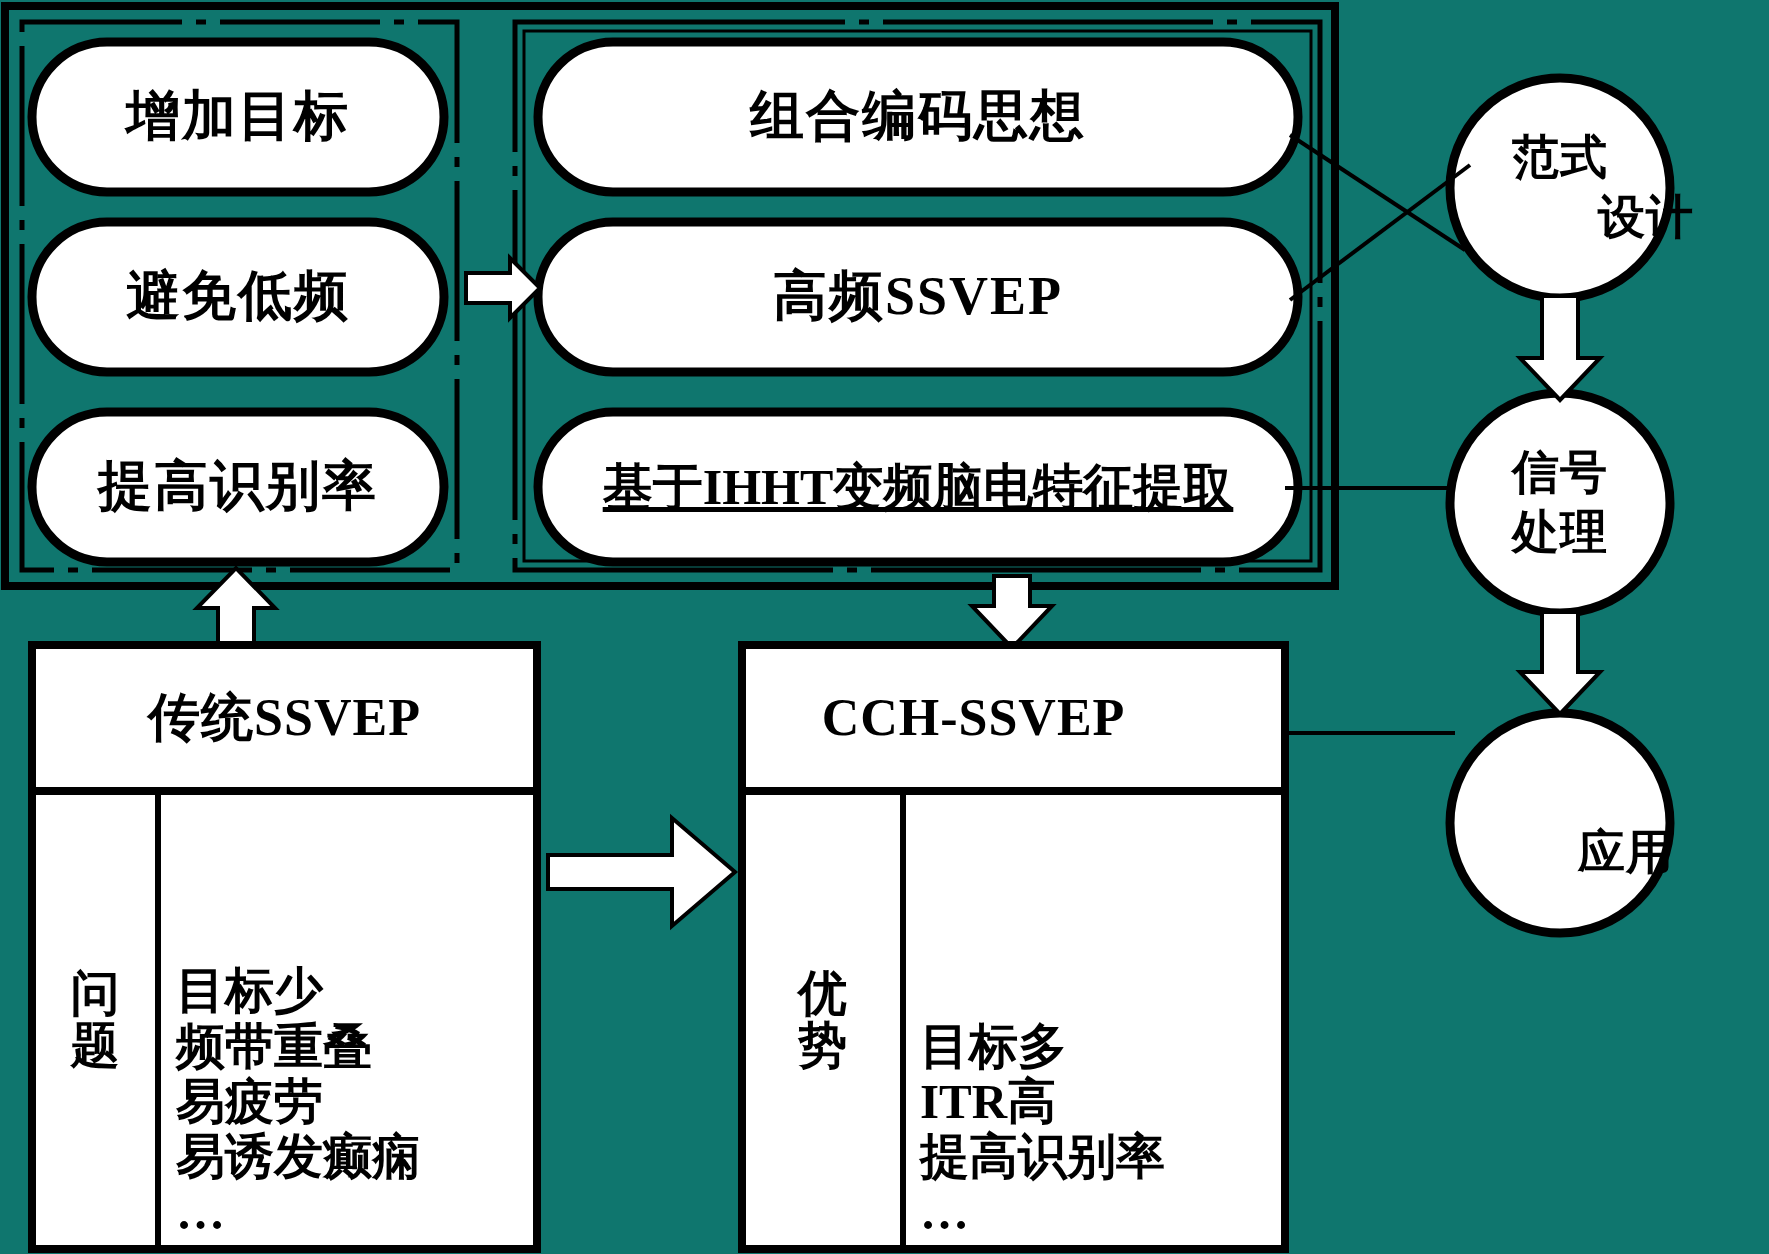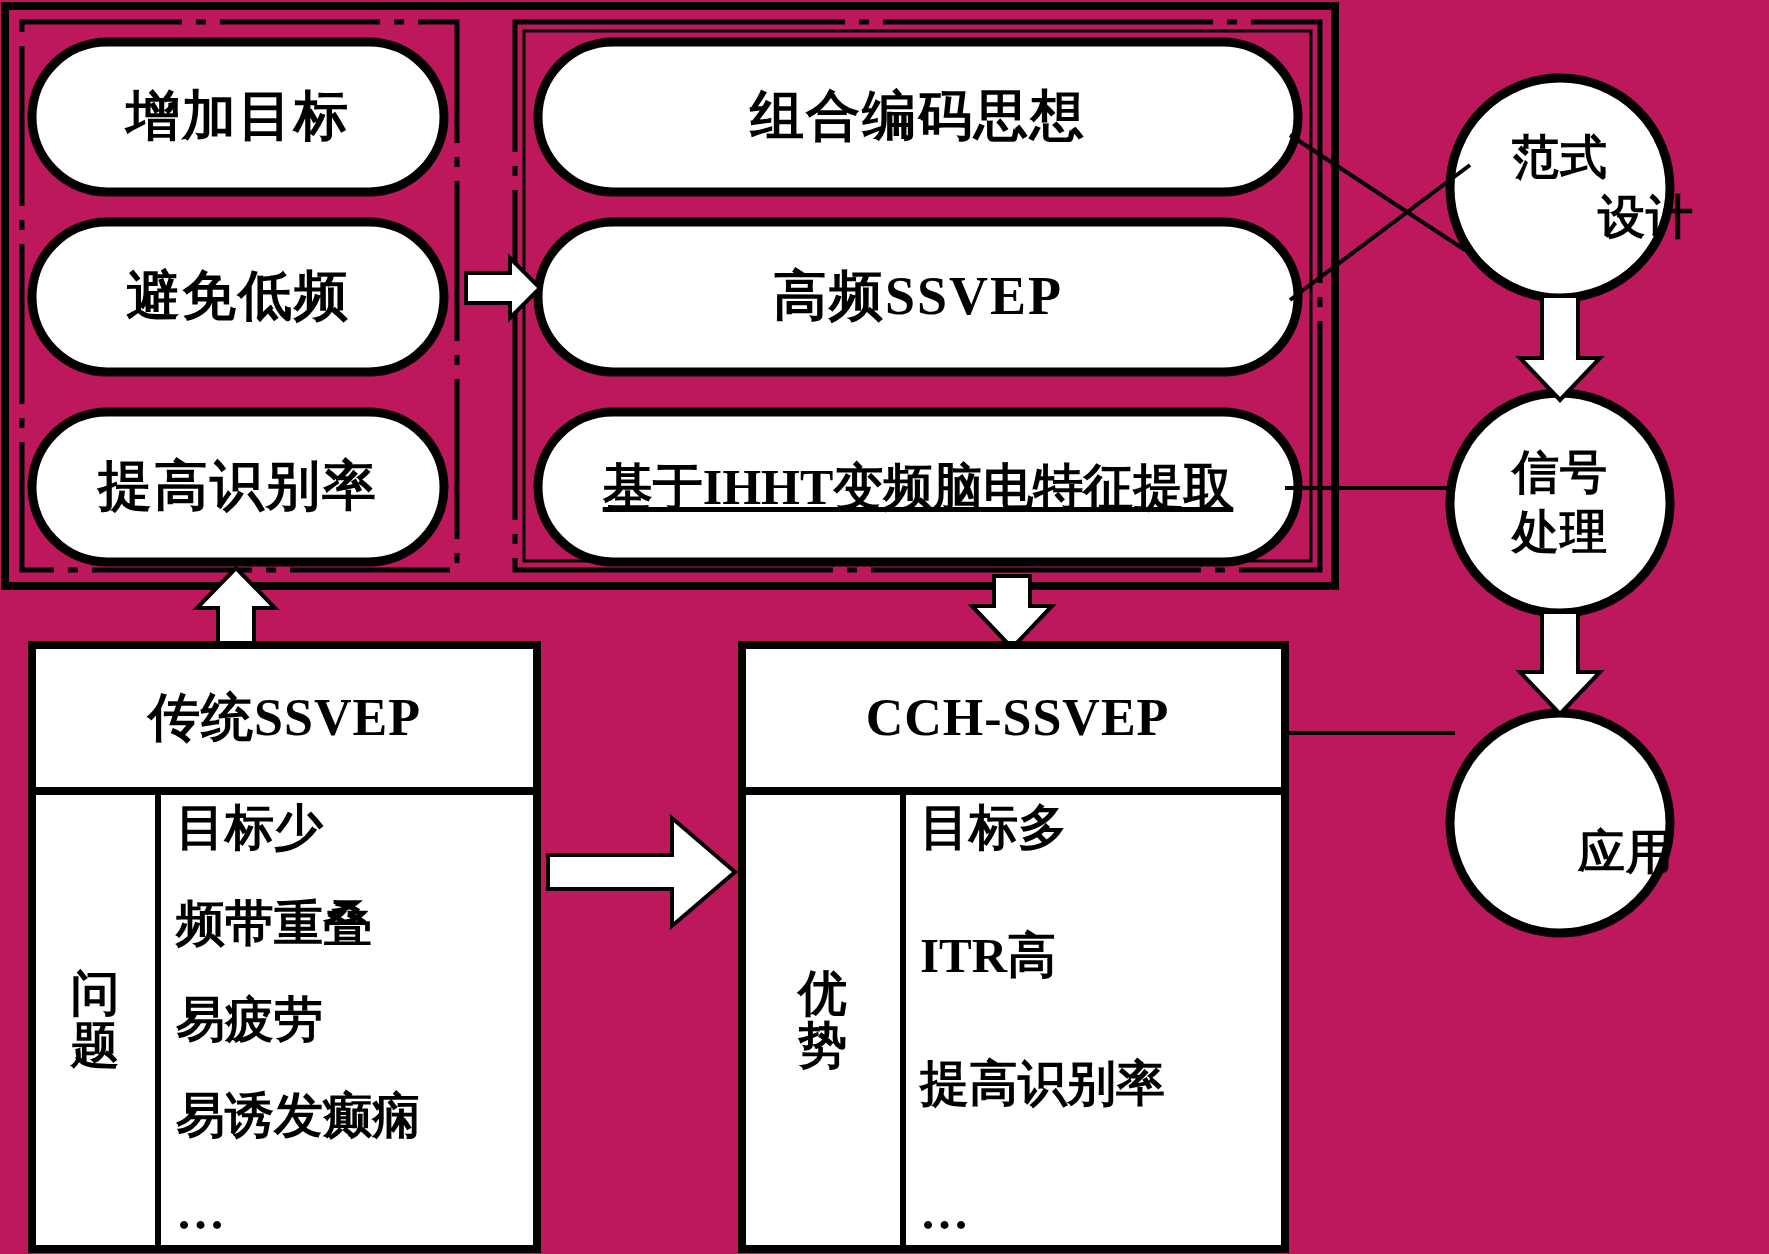--- a/index.html
+++ b/index.html
@@ -4,21 +4,21 @@
 <style>
   html, body {
     margin: 0;
     padding: 0;
     background: #ffffff;
   }
   #stage {
     position: relative;
     width: 1769px;
     height: 1254px;
-    background: #be185d;
+    background: #0f766e;
     font-family: "Liberation Serif", "DejaVu Serif", serif;
     color: #000000;
     overflow: hidden;
   }
   #svg-layer {
     position: absolute;
     inset: 0;
     width: 1769px;
     height: 1254px;
   }
@@ -26,21 +26,21 @@
     position: absolute;
     display: flex;
     align-items: center;
     justify-content: center;
     text-align: center;
     color: #000;
     white-space: pre;
     line-height: 1.06;
     font-family: "Liberation Serif", "DejaVu Serif", serif;
   }
-  .txt.left { justify-content: space-between; }
+  .txt.left { justify-content: flex-end; }
   .pill-label  { font-size: 54px; font-weight: 700; letter-spacing: 2px; }
   .pill-label-sm { font-size: 50px; font-weight: 700; letter-spacing: 0px; text-decoration: underline; }
   .circle-label { font-size: 47px; font-weight: 700; letter-spacing: 1px; }
   .box-title   { font-size: 52px; font-weight: 700; letter-spacing: 1px; }
   .col-head    { font-size: 49px; font-weight: 700; }
   .bullet-list { font-size: 49px; font-weight: 700; line-height: 1.13; }
 </style>
 </head>
 <body>
 
@@ -113,21 +113,21 @@
   <div class="txt col-head" style="left:32px; top:791px; width:126px; height:458px; white-space:pre-line;">问
 题</div>
   <div class="txt bullet-list left" style="left:176px; top:800px; width:360px; height:440px; align-items:flex-start; flex-direction:column;">
     <div>目标少</div>
     <div>频带重叠</div>
     <div>易疲劳</div>
     <div>易诱发癫痫</div>
     <div>…</div>
   </div>
 
-  <div class="txt box-title" style="left:746px; top:645px; width:543px; height:146px;">CCH-SSVEP</div>
+  <div class="txt box-title" style="left:702px; top:645px; width:543px; height:146px;">CCH-SSVEP</div>
   <div class="txt col-head" style="left:742px; top:791px; width:161px; height:458px; white-space:pre-line;">优
 势</div>
   <div class="txt bullet-list left" style="left:920px; top:800px; width:370px; height:440px; align-items:flex-start; flex-direction:column;">
     <div>目标多</div>
     <div>ITR高</div>
     <div>提高识别率</div>
     <div>…</div>
   </div>
 
 </div>

